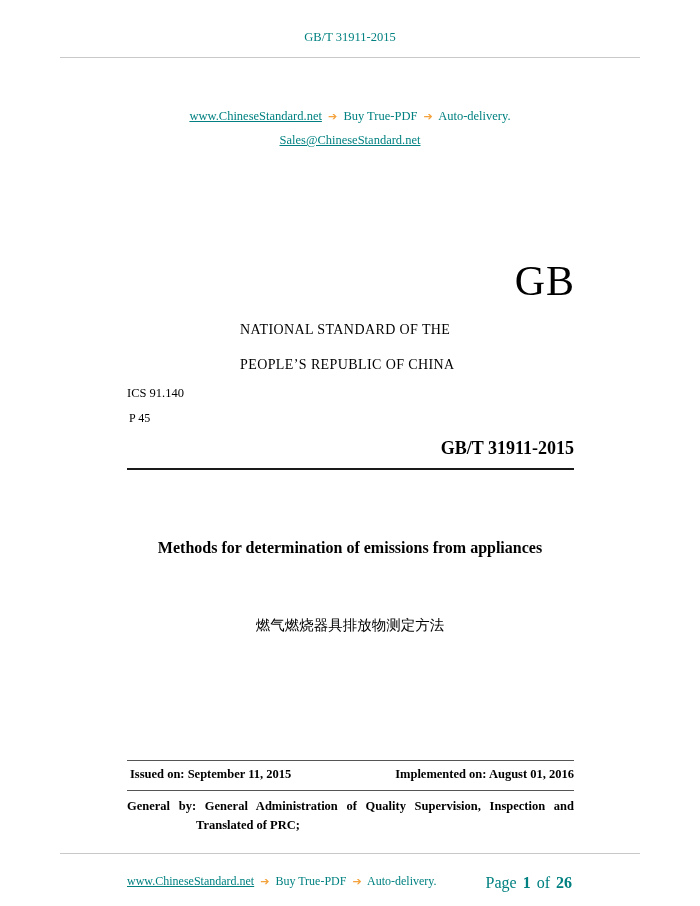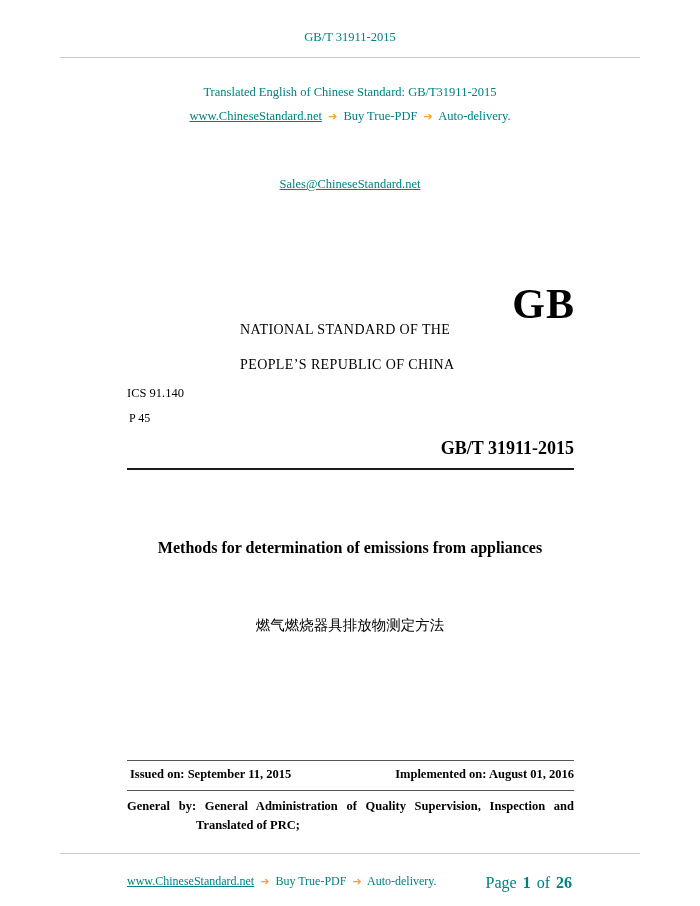--- a/index.html
+++ b/index.html
@@ -56,32 +56,30 @@
     color: #008080;
     text-decoration: underline;
     cursor: pointer;
     text-align: right;
   }
   .emailline {
     position: absolute;
     top: 133px; left: 0; width: 100%;
     text-align: center;
     font-size: 12.5px;
-    margin-top: 44px;
   }
 
   
   .gb-logo {
     position: absolute;
     top: 260px; right: 125px;
     font-size: 42px;
-    font-weight: bold;
+    font-weight: normal;
     letter-spacing: 1px;
     line-height: 1;
-    margin-top: 23px;
   }
   .ns1, .ns2 {
     position: absolute;
     left: 240px;
     font-size: 14px;
     letter-spacing: 0.4px;
   }
   .ns1 { top: 322px; }
   .ns2 { top: 357px; }
 
@@ -189,21 +187,20 @@
   }
 </style>
 </head>
 <body>
 
 <div class="page">
 
   <div class="header-doc teal">GB/T 31911-2015</div>
   <div class="rule header-rule"></div>
 
-  <div class="translated teal">Translated English of Chinese Standard: GB/T31911-2015</div>
 
   <div class="linkline teal">
     <a href="#">www.ChineseStandard.net</a>
     <span class="arrow">➔</span>
     <span>Buy True-PDF</span>
     <span class="arrow">➔</span>
     <span>Auto-delivery.</span>
   </div>
 
   <div class="emailline teal">

